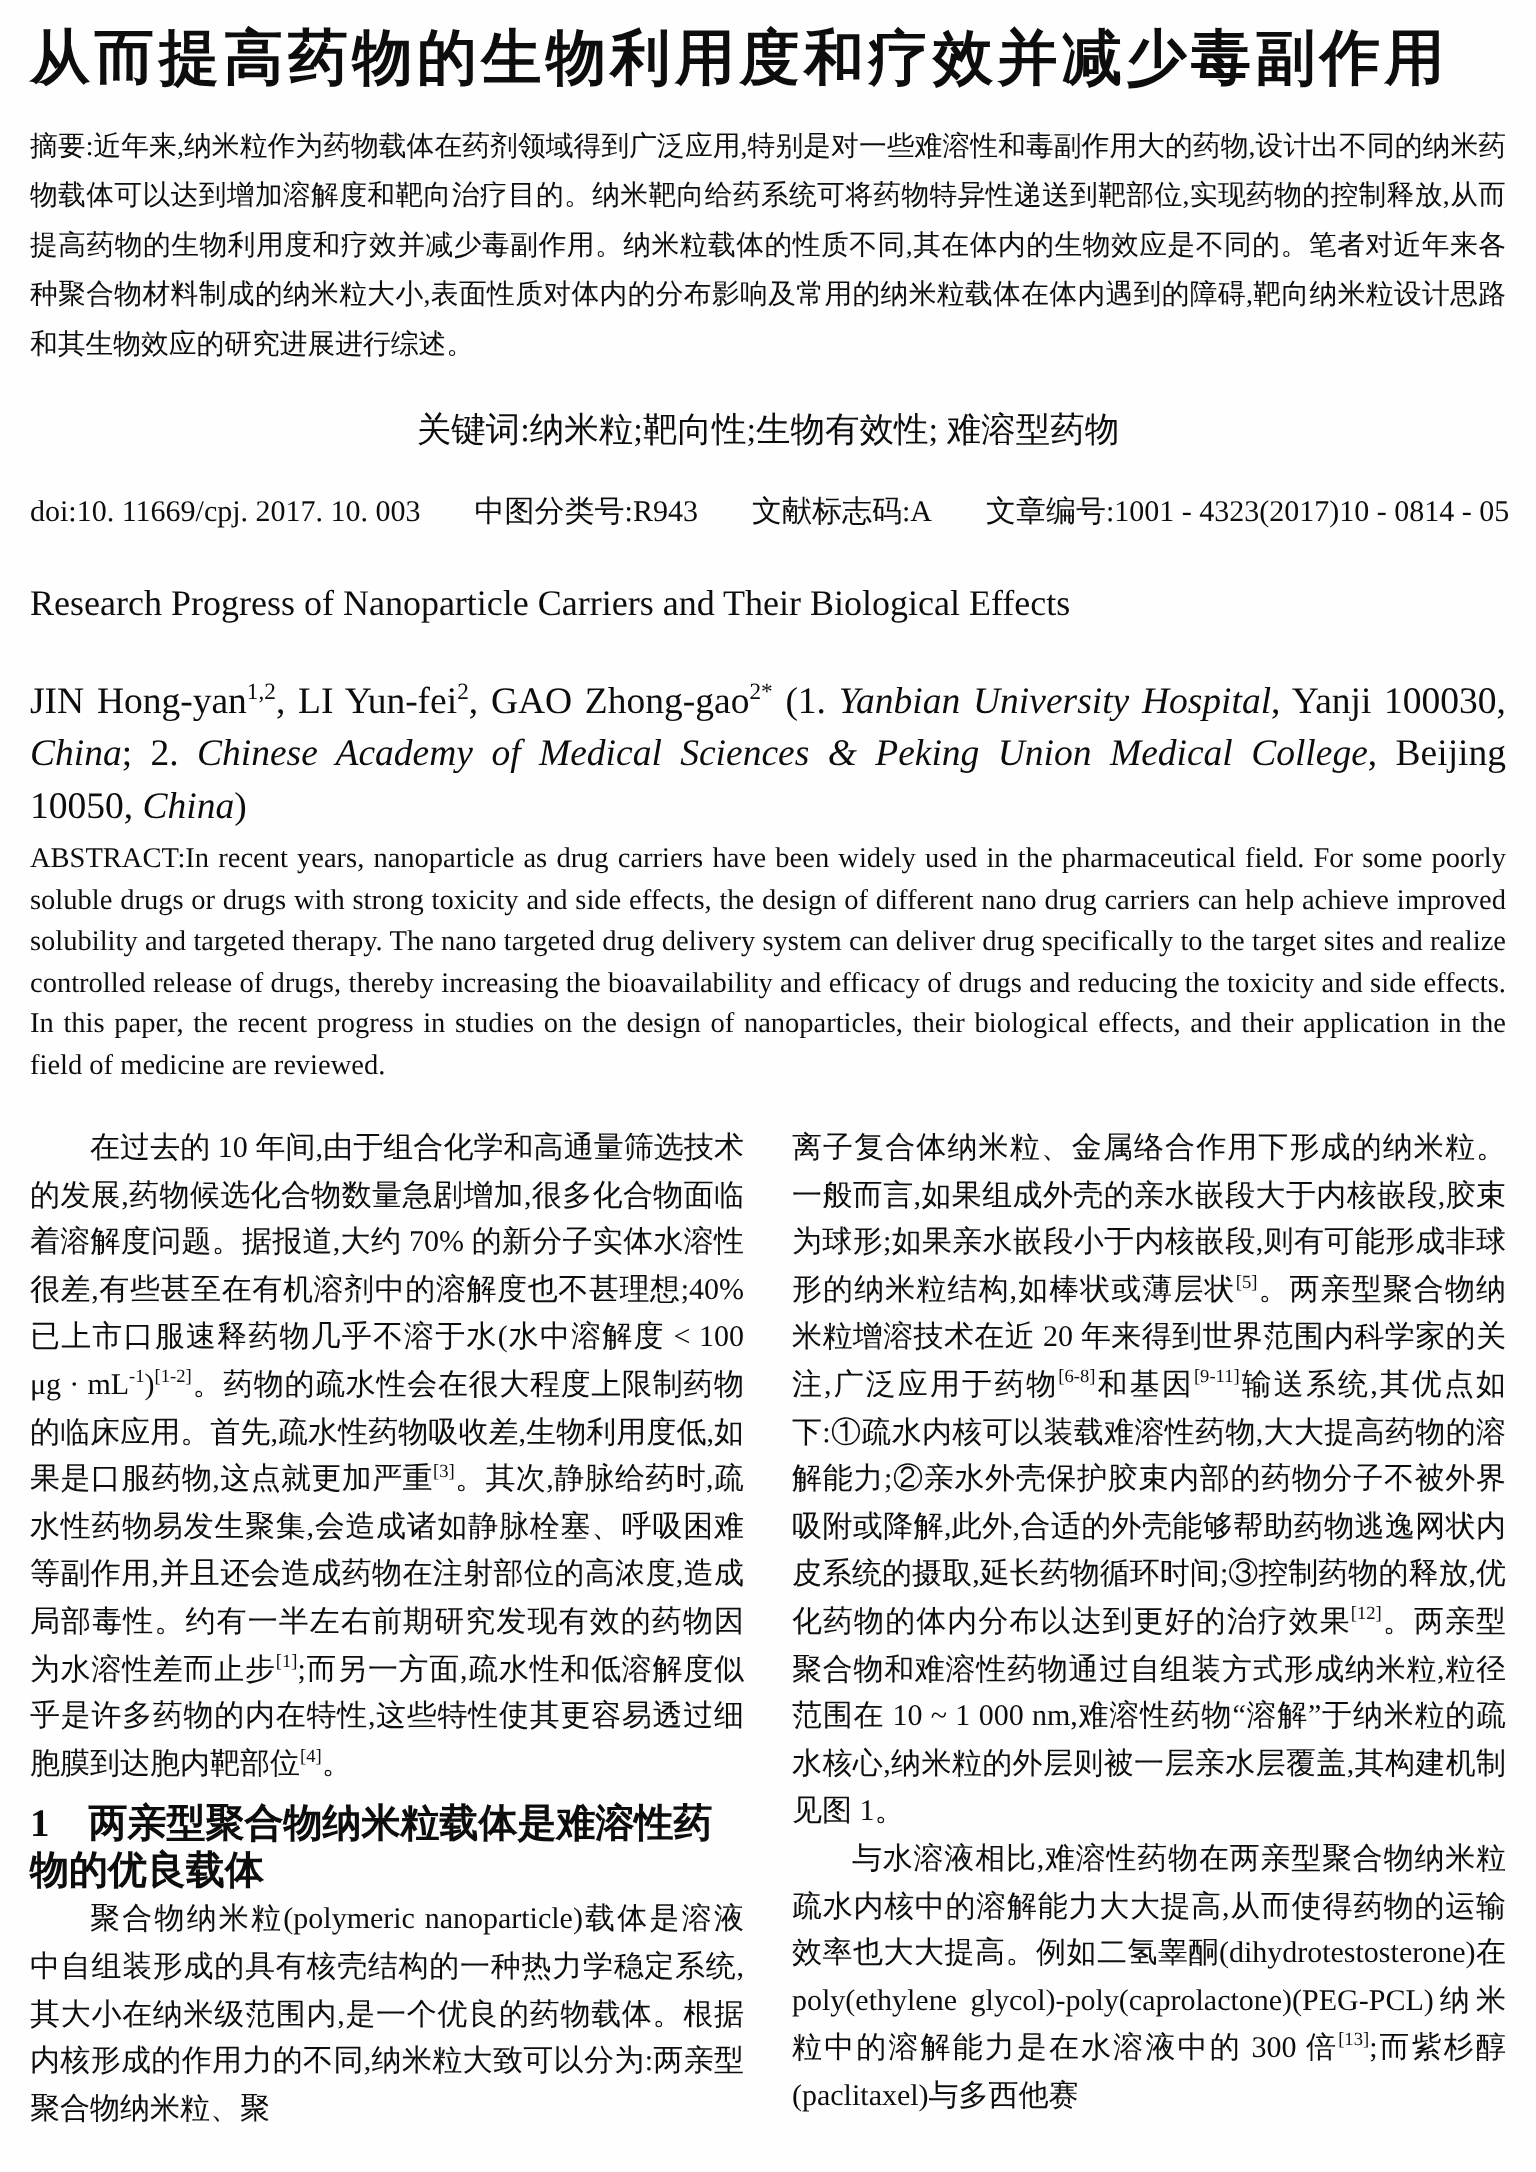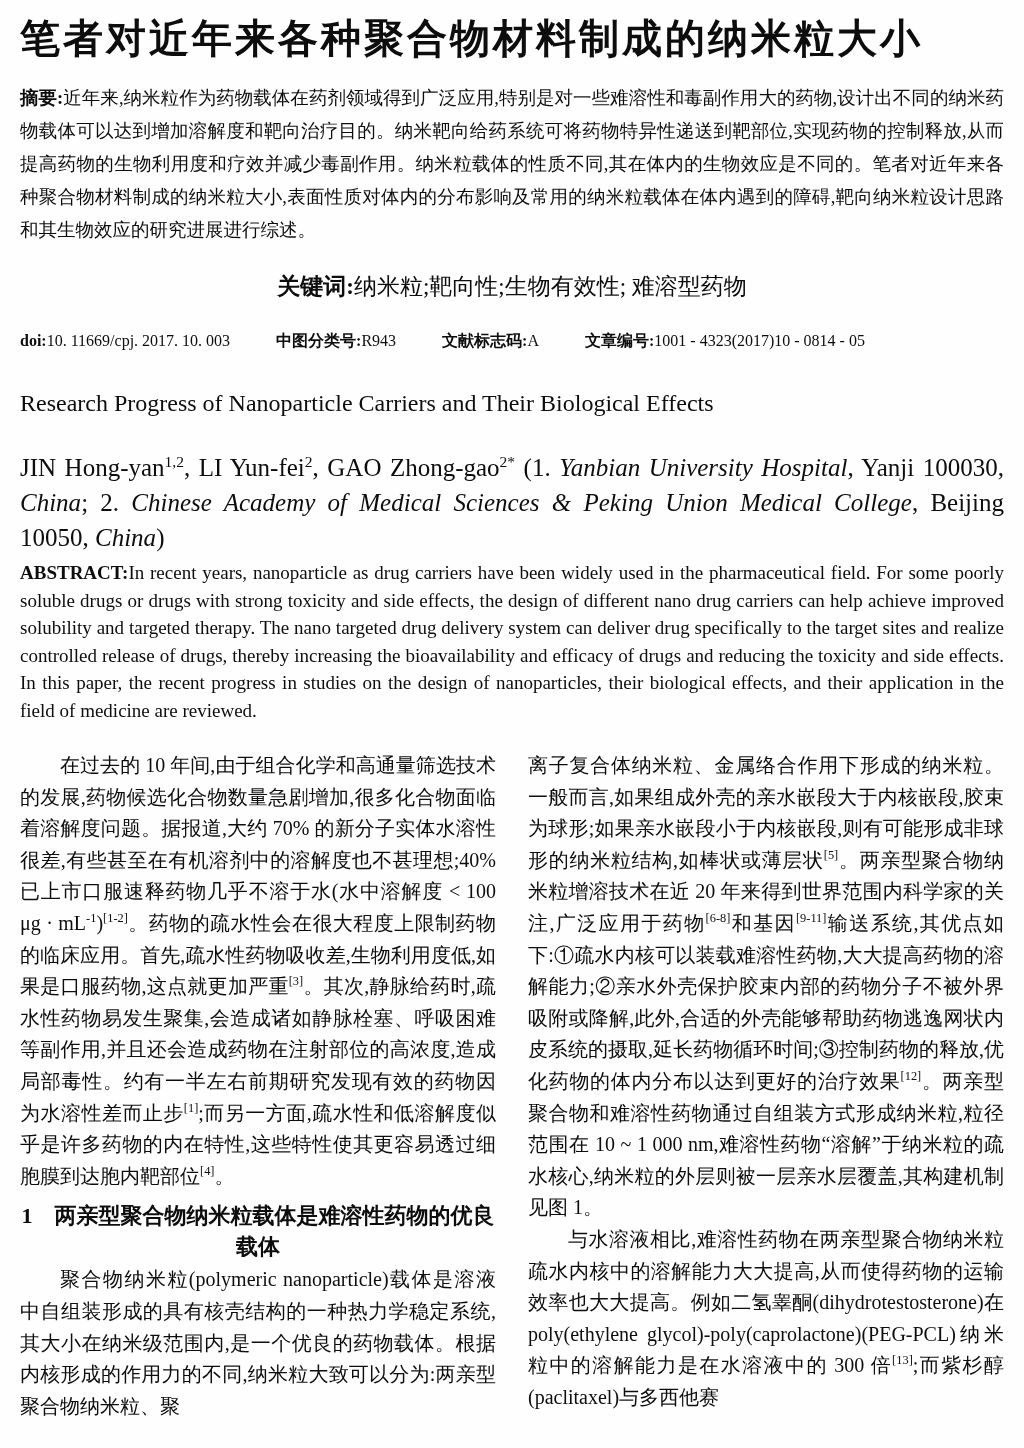--- a/index.html
+++ b/index.html
@@ -31,29 +31,29 @@
   .authors-cn{margin-top:24px;font-size:21px;line-height:30px;}
   .authors-cn .affil{font-size:17.5px;}
 
   
   .abstract-cn{
     margin-top:16px;
     font-size:18.5px;
     line-height:33px;
     text-align:justify;
   }
-  .label-bold{font-weight:700;}
+  .label-bold{font-weight:400;}
 
   .keywords-cn{font-size:23px;line-height:33px;text-align:center;}
 
   .meta-row{
     display:flex;
     align-items:baseline;
-    gap:46px;
-    font-size:16px;
+    gap:36px;
+    font-size:20px;
     margin-top:3px;
     line-height:30px;
     white-space:nowrap;
   }
 
   
   .title-en{
     margin:32px 0 0 0;
     font-size:24px;
     font-weight:400;
@@ -82,32 +82,32 @@
   .col{
     width:476px;
     font-size:20px;
     line-height:31.6px;
     text-align:justify;
   }
   .col p{margin:0;}
   .col p.indent{text-indent:2em;}
   .section-heading{
     font-weight:700;
-    font-size:22px;
+    font-size:26px;
     margin:8px 0 2px 0;
     line-height:31px;
-    text-align:center;
+    text-align:left;
   }
 </style>
 </head>
 <body>
 
 <div class="page">
 
-  <h1 class="title-cn">笔者对近年来各种聚合物材料制成的纳米粒大小</h1>
+  <h1 class="title-cn">从而提高药物的生物利用度和疗效并减少毒副作用</h1>
 
 
   <p class="abstract-cn"><span class="label-bold">摘要:</span><span>近年来,纳米粒作为药物载体在药剂领域得到广泛应用,特别是对一些难溶性和毒副作用大的药物,设计出不同的纳米药物载体可以达到增加溶解度和靶向治疗目的。纳米靶向给药系统可将药物特异性递送到靶部位,实现药物的控制释放,从而提高药物的生物利用度和疗效并减少毒副作用。纳米粒载体的性质不同,其在体内的生物效应是不同的。笔者对近年来各种聚合物材料制成的纳米粒大小,表面性质对体内的分布影响及常用的纳米粒载体在体内遇到的障碍,靶向纳米粒设计思路和其生物效应的研究进展进行综述。</span></p>
 
   <p class="keywords-cn"><span class="label-bold">关键词:</span><span>纳米粒;靶向性;生物有效性; 难溶型药物</span></p>
 
   <div class="meta-row">
     <span><span class="label-bold">doi:</span><span>10. 11669/cpj. 2017. 10. 003</span></span>
     <span><span class="label-bold">中图分类号:</span><span>R943</span></span>
     <span><span class="label-bold">文献标志码:</span><span>A</span></span>

